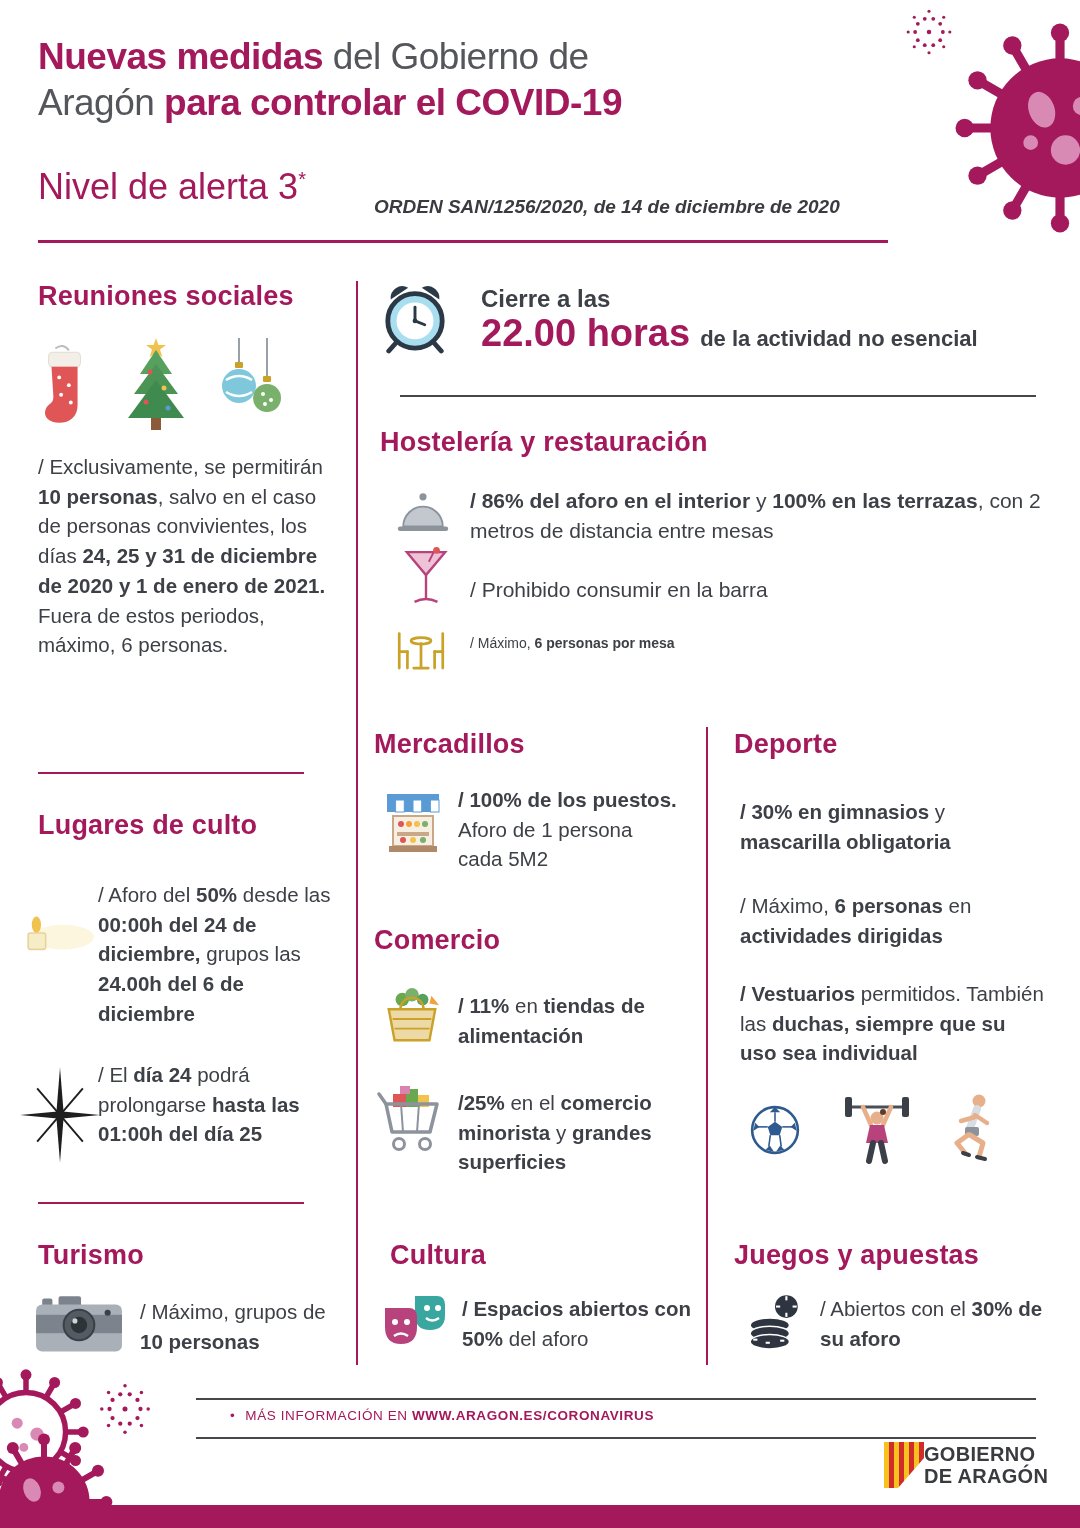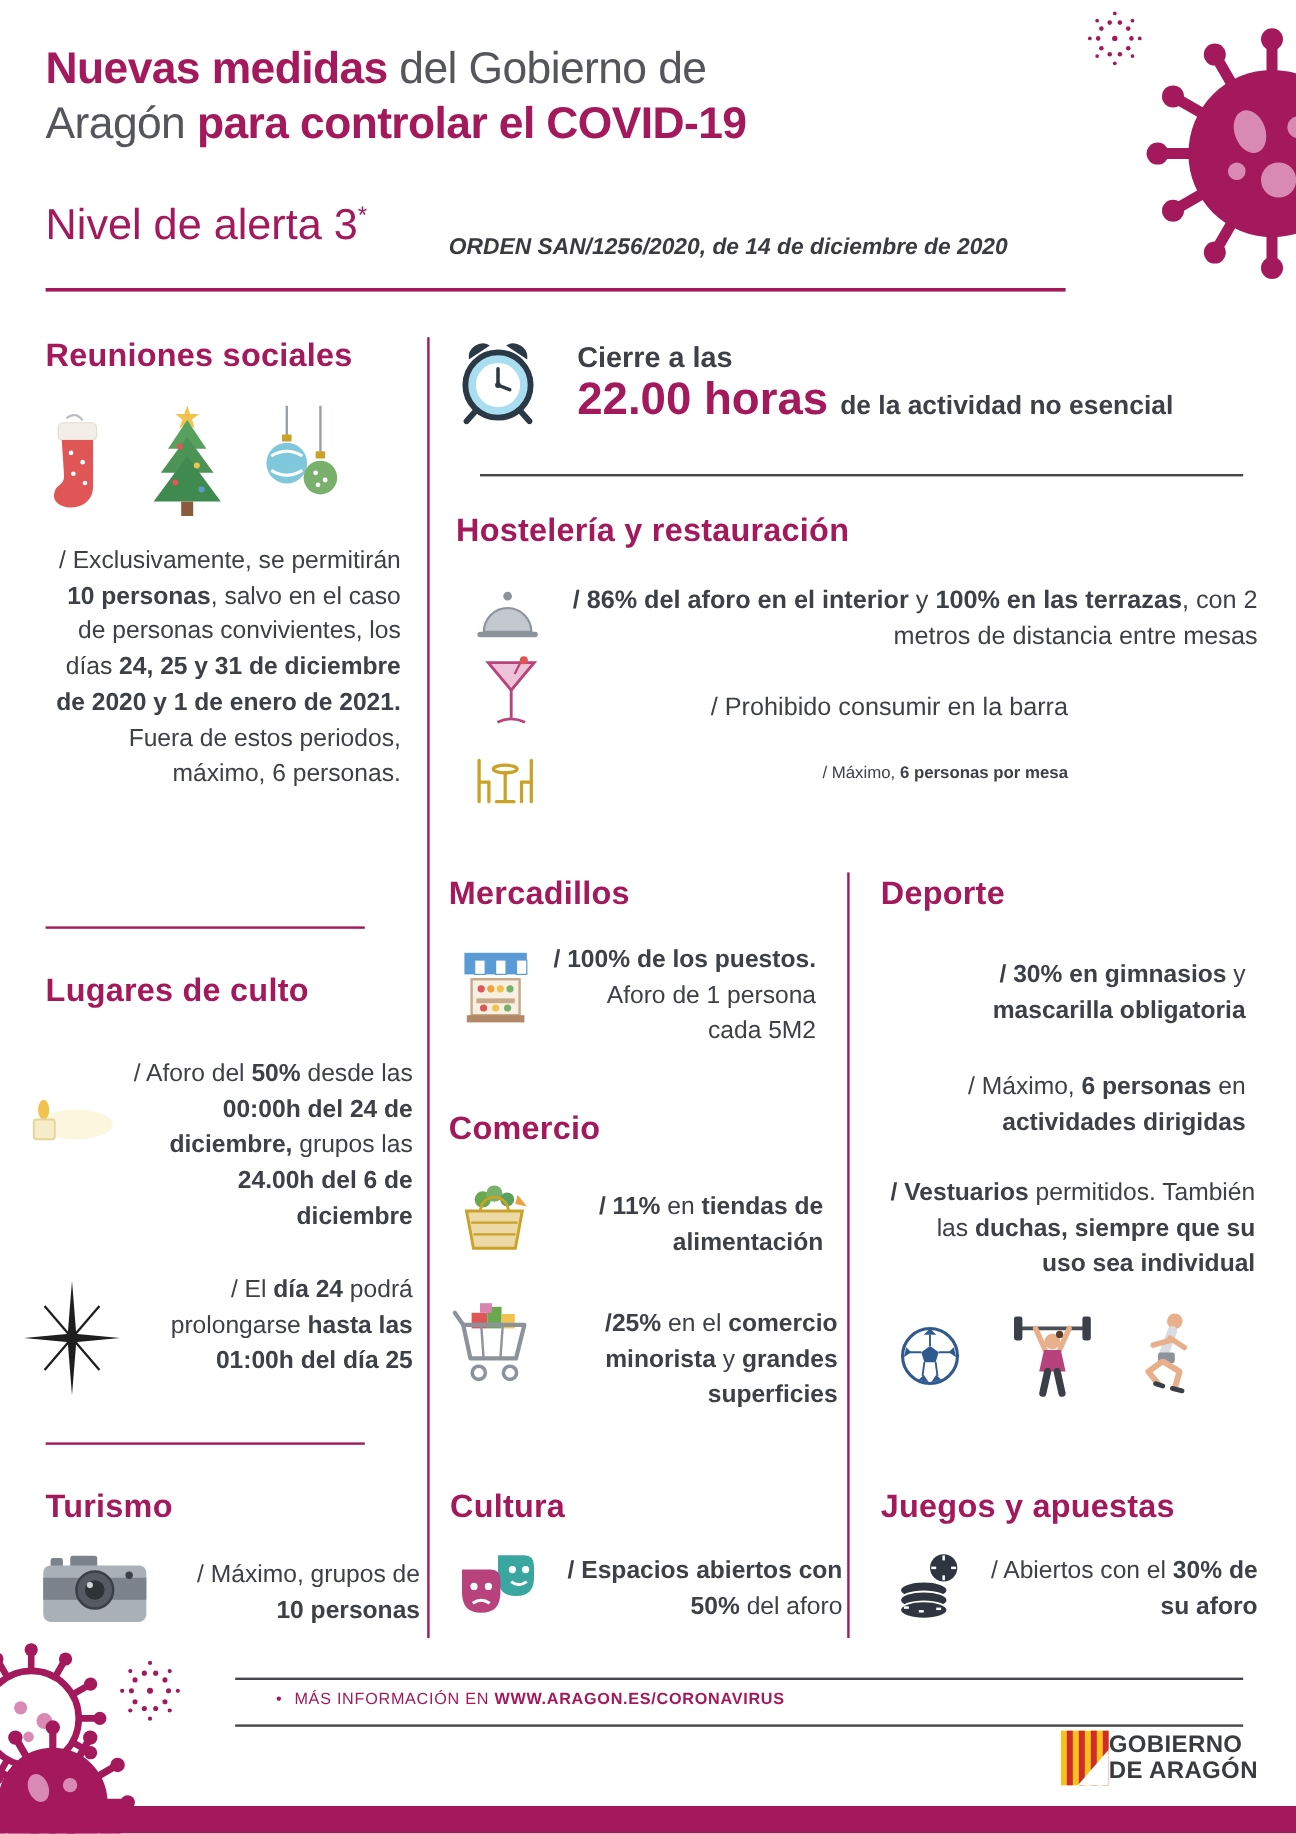--- a/index.html
+++ b/index.html
@@ -3,21 +3,21 @@
 <meta charset="utf-8">
 <title>Infographic</title>
 <style>
   :root{ --accent:#a3195b; --dark:#3d4046; --line:#47474b; }
   *{ margin:0; padding:0; box-sizing:border-box; }
   html,body{ background:#fff; }
   body{ width:1080px; height:1528px; position:relative; overflow:hidden;
         font-family:"Liberation Sans", sans-serif; color:var(--dark); }
   .b{ font-weight:700; }
   .sec-h{ position:absolute; color:var(--accent); font-weight:700; font-size:27px; letter-spacing:.2px; }
-  .tx{ position:absolute; color:var(--dark); font-size:20.5px; line-height:1.45;text-align:right; }
+  .tx{ position:absolute; color:var(--dark); font-size:20.5px; line-height:1.45; }
   .hr{ position:absolute; background:var(--accent); }
   .hr-dark{ position:absolute; background:var(--line); }
   .vr{ position:absolute; width:2px; background:var(--accent); }
   .icon{ position:absolute; }
   .icon svg{ width:100%; height:100%; display:block; }
 
   
   .page-title{ position:absolute; left:38px; top:34px; width:880px;
                font-size:37px; line-height:1.23; font-weight:700; letter-spacing:-.5px; }
   .page-title .plain{ color:#55565c; font-weight:400; }
@@ -86,21 +86,21 @@
   
   .h-deporte{ left:734px; top:729px; }
   .t-deporte1{ left:740px; top:797px; width:298px; }
   .t-deporte2{ left:740px; top:891px; width:298px; }
   .t-deporte3{ left:740px; top:979px; width:306px; }
   .i-ball{ left:749px; top:1104px; width:52px; height:52px; }
   .i-lifter{ left:841px; top:1091px; width:72px; height:74px; }
   .i-runner{ left:939px; top:1091px; width:62px; height:74px; }
 
   
-  .h-cultura{ left:375px; top:1240px; }
+  .h-cultura{ left:390px; top:1240px; }
   .i-masks{ left:381px; top:1292px; width:68px; height:60px; }
   .t-cultura{ left:462px; top:1294px; width:240px; }
   .h-juegos{ left:734px; top:1240px; }
   .i-chips{ left:745px; top:1290px; width:60px; height:60px; }
   .t-juegos{ left:820px; top:1294px; width:228px; }
 
   
   .d-foot1{ left:196px; top:1398px; width:840px; height:2px; }
   .t-footinfo{ position:absolute; left:230px; top:1408px; color:var(--accent);
                font-size:13.5px; letter-spacing:.6px; }

